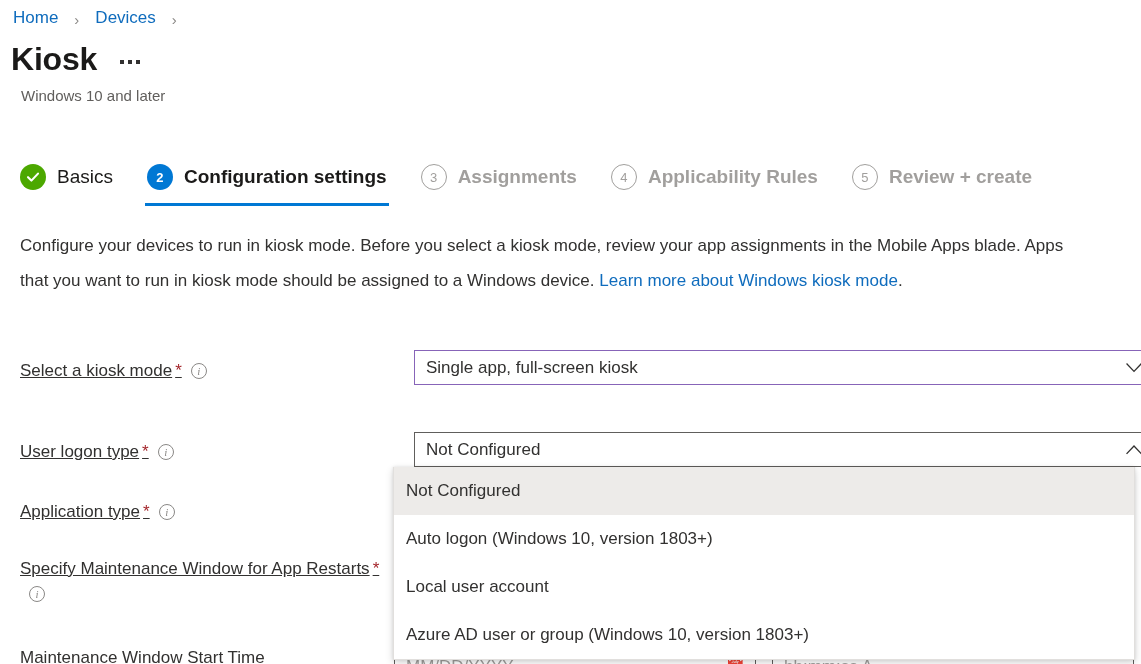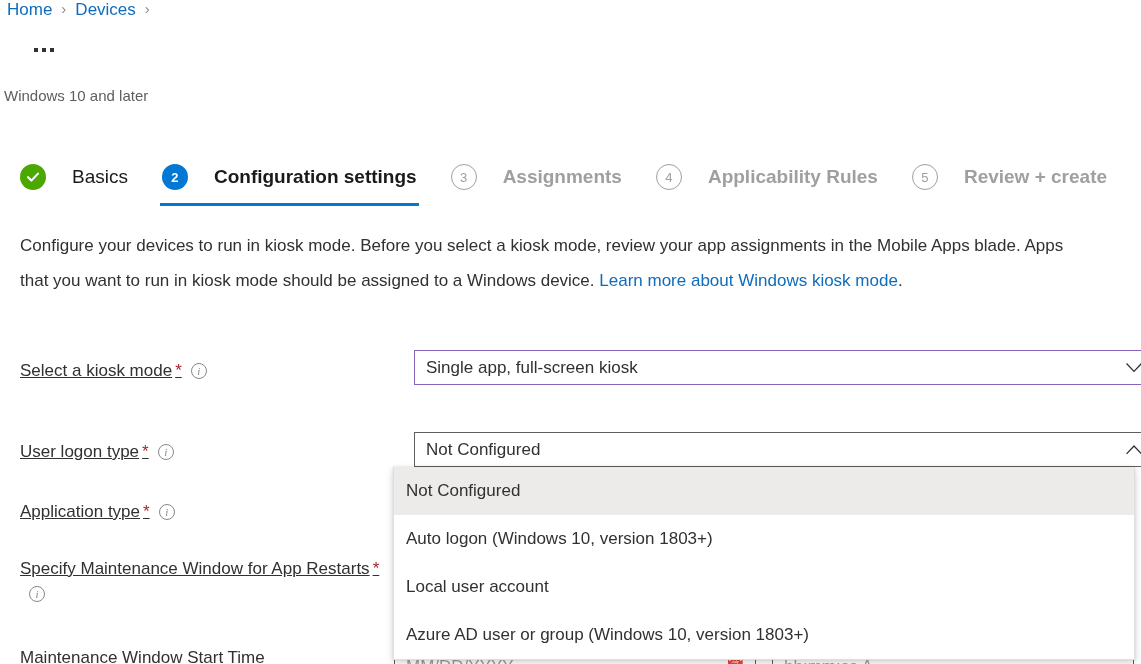--- a/index.html
+++ b/index.html
@@ -12,26 +12,27 @@
     background: #ffffff;
     font-family: "Liberation Sans", sans-serif;
     color: #323130;
     overflow: hidden;
     position: relative;
   }
 
   
   .breadcrumb {
     position: absolute;
-    left: 7px;
+    left: 13px;
     top: 0px;
     height: 28px;
     display: flex;
-    align-items: flex-start;
-    font-size: 17px;
+    align-items: flex-end;
+    font-size: 17px;
+    gap: 7px;
   }
   .crumb-link {
     color: #0f6cbd;
     cursor: pointer;
     white-space: nowrap;
   }
   .crumb-sep {
     color: #8a8886;
     margin: 0 9px;
     font-size: 15px;
@@ -63,21 +64,21 @@
     padding: 4px 3px;
   }
   .ellipsis-btn span {
     width: 4px; height: 4px;
     background: #323130;
     display: block;
     border-radius: 0;
   }
   .subtitle {
     position: absolute;
-    left: 4px;
+    left: 21px;
     top: 87px;
     font-size: 15px;
     color: #605e5c;
   }
 
   
   .wizard {
     position: absolute;
     left: 18px;
     top: 158px;
@@ -113,21 +114,21 @@
   .step-badge.current {
     background: #0078d4;
     color: #ffffff;
     font-weight: 600;
   }
   .step-badge.todo {
     border: 1px solid #a19f9d;
     color: #a19f9d;
   }
   .step-label {
-    margin-left: 26px;
+    margin-left: 11px;
     font-size: 19px;
     white-space: nowrap;
   }
   .step-label.done { color: #1b1a19; }
   .step-label.current { color: #1b1a19; font-weight: 600; }
   .step-label.todo { color: #a19f9d; font-weight: bold; }
   .step.active .step-underline {
     position: absolute;
     left: 0; right: 0;
     bottom: -10px;
@@ -276,20 +277,21 @@
 <body>
 
 <div class="breadcrumb">
   <span class="crumb-link">Home</span>
   <span class="crumb-sep">›</span>
   <span class="crumb-link">Devices</span>
   <span class="crumb-sep">›</span>
 </div>
 
 <div class="title-row">
+  <div class="page-title">Kiosk</div>
   <div class="ellipsis-btn">
     <span></span>
     <span></span>
     <span></span>
   </div>
 </div>
 <div class="subtitle">Windows 10 and later</div>
 
 <div class="wizard">
 

